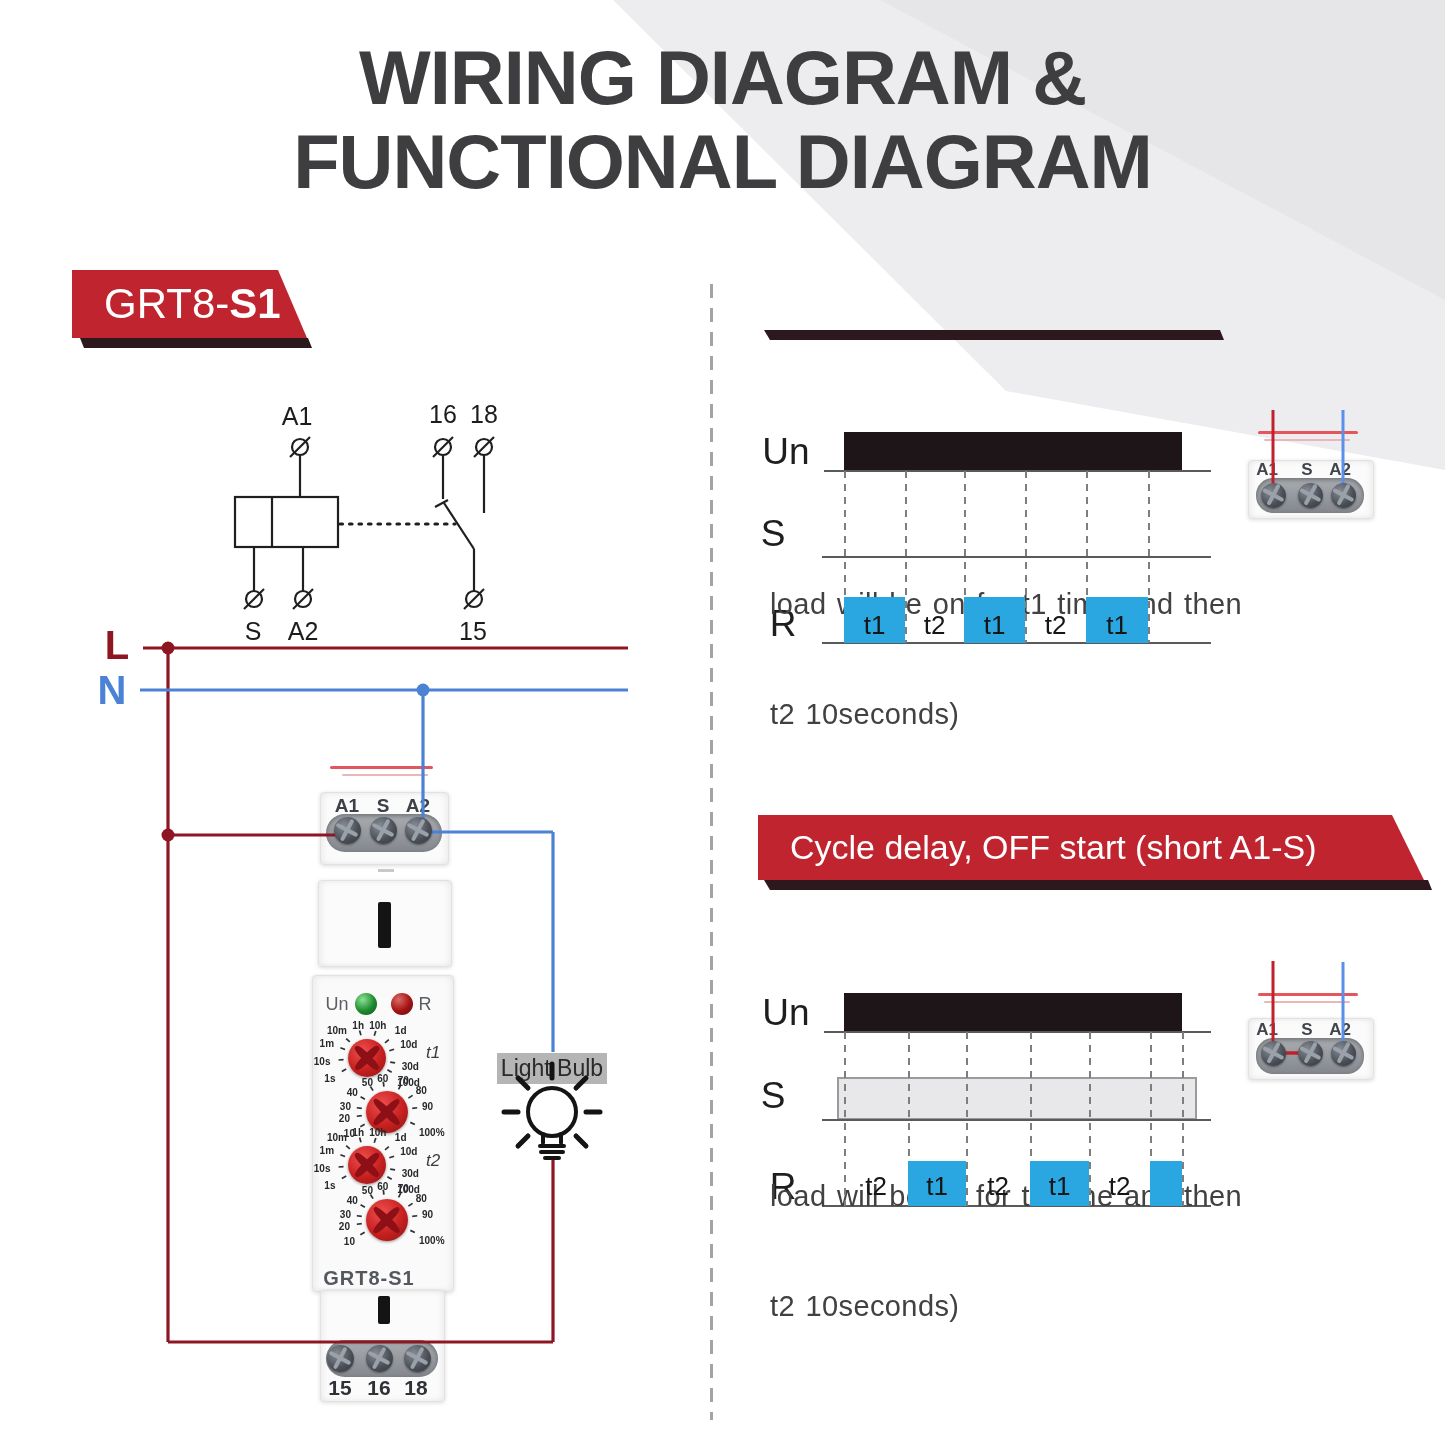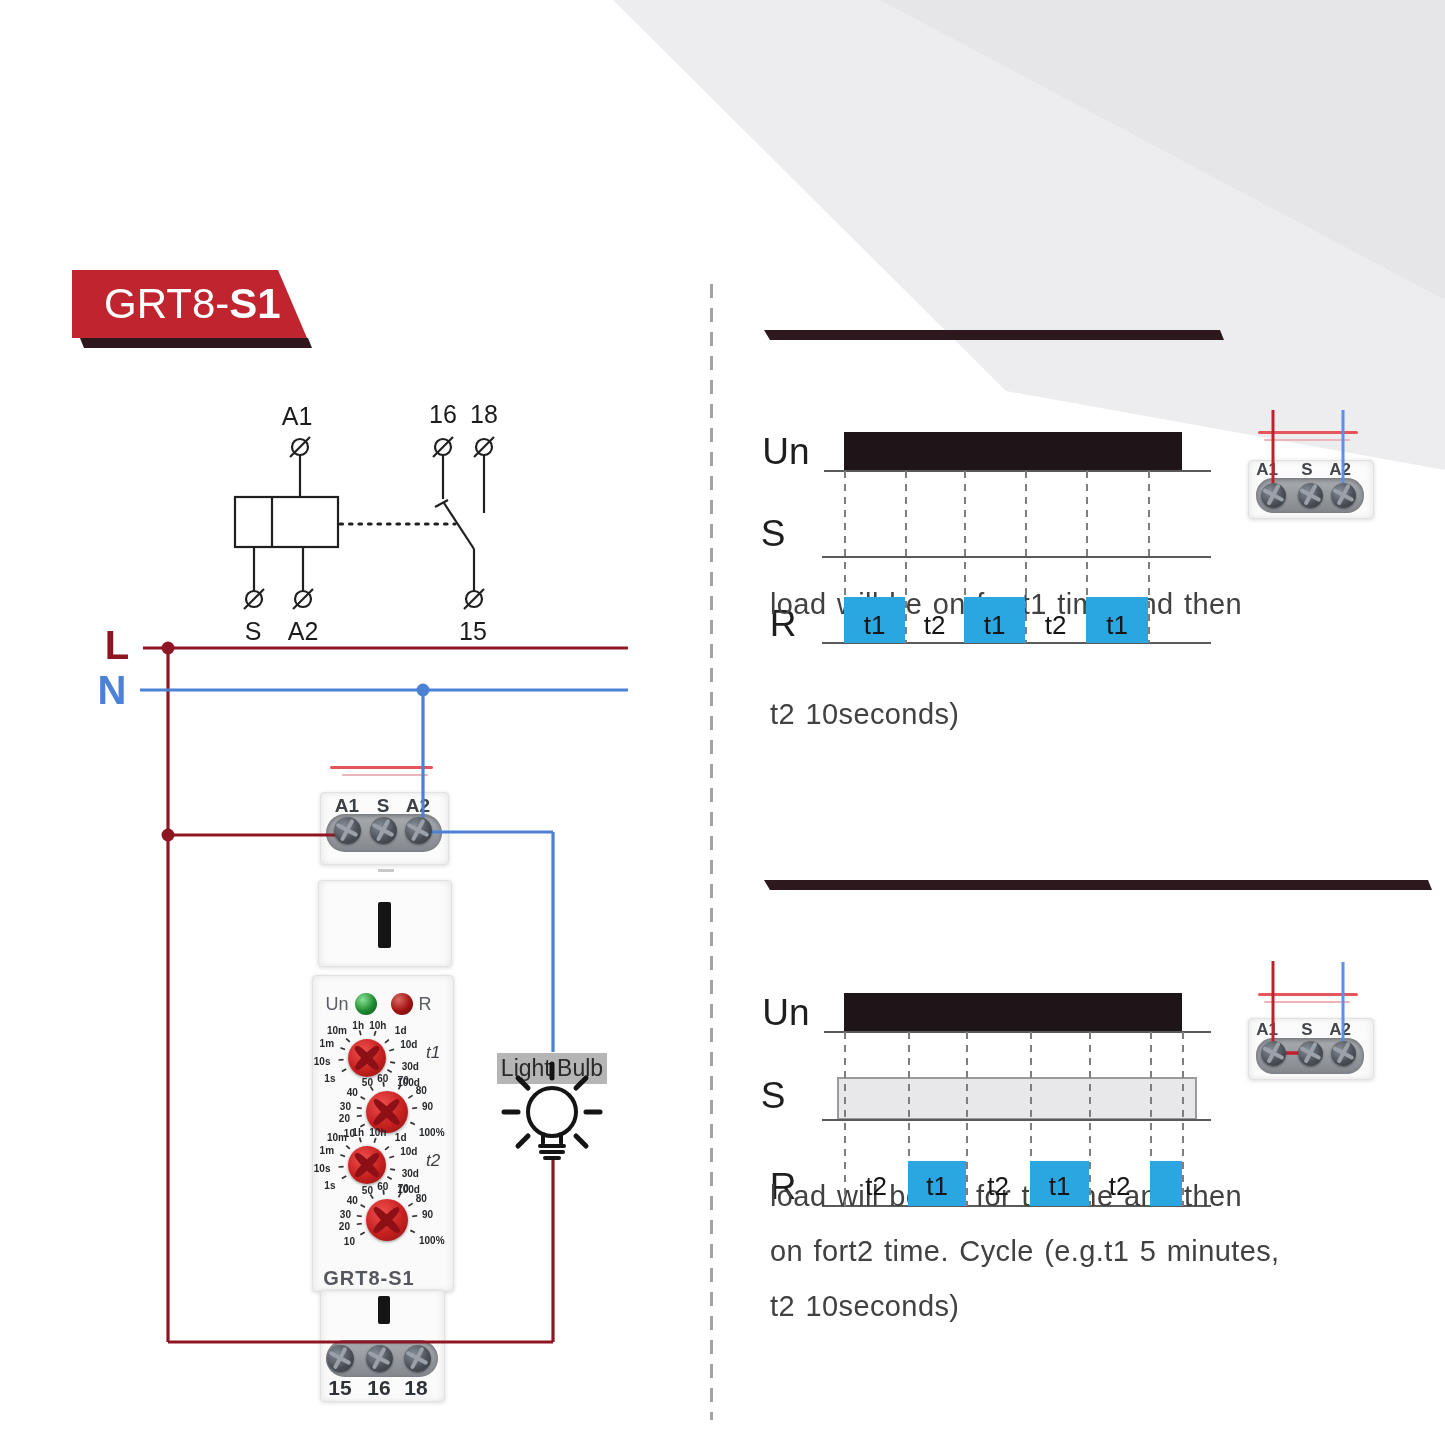--- a/index.html
+++ b/index.html
@@ -78,20 +78,22 @@
   svg.overlay{left:0;top:0;pointer-events:none;}
 </style>
 </head>
 <body>
 
 <div id="canvas">
 
   <div class="abs wedgeA"></div>
   <div class="abs wedgeB"></div>
 
+  <div class="abs title-line" style="top:38px;">WIRING DIAGRAM &amp;</div>
+  <div class="abs title-line" style="top:122px;">FUNCTIONAL DIAGRAM</div>
 
   <div class="abs separator"></div>
 
   <div class="abs banner-shadow" style="left:80px;top:338px;width:244px;height:10px;clip-path:polygon(0 0,228px 0,232px 100%,4px 100%);"></div>
   <div class="abs banner" style="left:72px;top:270px;width:235px;height:68px;clip-path:polygon(0 0,206px 0,235px 100%,0 100%);">
     <div class="banner-text" style="padding-left:32px;line-height:68px;font-size:42px;"><span>GRT8-</span><b>S1</b></div>
   </div>
 
   <div class="abs schem-label" style="left:297px;top:416px;">A1</div>
   <div class="abs schem-label" style="left:443px;top:414px;">16</div>
@@ -167,41 +169,43 @@
   <div class="abs blk" style="left:1248px;top:460px;width:124px;height:57px;"></div>
   <div class="abs capsule" style="left:1256px;top:478px;width:108px;height:35px;border-radius:17px;"></div>
   <div class="abs mini-label" style="left:1267px;top:470px;">A1</div>
   <div class="abs mini-label" style="left:1307px;top:470px;">S</div>
   <div class="abs mini-label" style="left:1340px;top:470px;">A2</div>
 
   <div class="abs desc-line" style="left:770px;top:588px;">load will be on for t1 time and then</div>
   <div class="abs desc-line" style="left:770px;top:698px;">t2 10seconds)</div>
 
   <div class="abs banner-shadow" style="left:764px;top:880px;width:678px;height:10px;clip-path:polygon(0 0,664px 0,668px 100%,6px 100%);"></div>
+  <div class="abs banner" style="left:758px;top:815px;width:666px;height:65px;clip-path:polygon(0 0,634px 0,666px 100%,0 100%);">
+    <div class="banner-text" style="padding-left:32px;line-height:65px;font-size:34px;">Cycle delay, OFF start (short A1-S)</div>
+  </div>
 
   <div class="abs sig-label" style="left:786px;top:1013px;">Un</div>
   <div class="abs sig-label" style="left:773px;top:1096px;">S</div>
   <div class="abs sig-label" style="left:783px;top:1187px;">R</div>
   <div class="abs unbar" style="left:844px;top:993px;width:338px;height:39px;"></div>
   <div class="abs baseline" style="left:824px;top:1031px;width:387px;"></div>
   <div class="abs sbar" style="left:837px;top:1077px;width:360px;height:43px;"></div>
   <div class="abs baseline" style="left:822px;top:1119px;width:389px;"></div>
   <div class="abs baseline" style="left:822px;top:1205px;width:389px;"></div>
   <div id="sec2-timing"></div>
 
   <div class="abs streak1" style="left:1258px;top:993px;width:100px;height:3px;"></div>
   <div class="abs streak2" style="left:1264px;top:1001px;width:86px;height:2px;"></div>
   <div class="abs blk" style="left:1248px;top:1018px;width:124px;height:60px;"></div>
   <div class="abs capsule" style="left:1256px;top:1038px;width:108px;height:36px;border-radius:17px;"></div>
   <div class="abs mini-label" style="left:1267px;top:1030px;">A1</div>
   <div class="abs mini-label" style="left:1307px;top:1030px;">S</div>
   <div class="abs mini-label" style="left:1340px;top:1030px;">A2</div>
 
   <div class="abs desc-line" style="left:770px;top:1180px;">load will be off for t1 time and then</div>
-  <div class="abs desc-line" style="left:770px;top:1235px;">on fort2 time. Cycle (e.g.t1 5 minutes,</div>
   <div class="abs desc-line" style="left:770px;top:1290px;">t2 10seconds)</div>
 
   <svg class="abs overlay" id="overlay" width="1445" height="1445" viewBox="0 0 1445 1445">
 
     <g stroke="#1f1f1f" stroke-width="2.2" fill="none">
       <circle cx="300" cy="447" r="8"></circle>
       <line x1="290" y1="457" x2="310" y2="437"></line>
       <line x1="300" y1="455" x2="300" y2="497"></line>
       <rect x="235" y="497" width="103" height="50" fill="#fff"></rect>
       <line x1="272" y1="497" x2="272" y2="547"></line>

